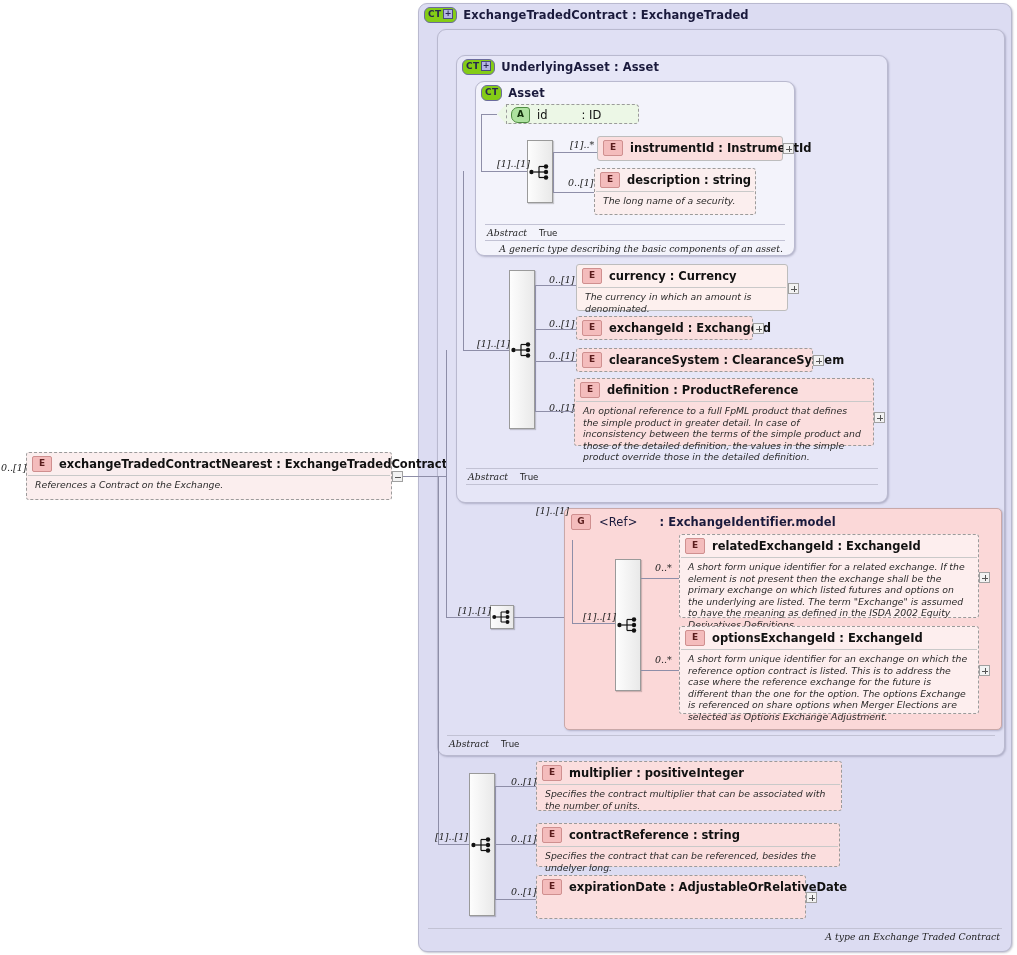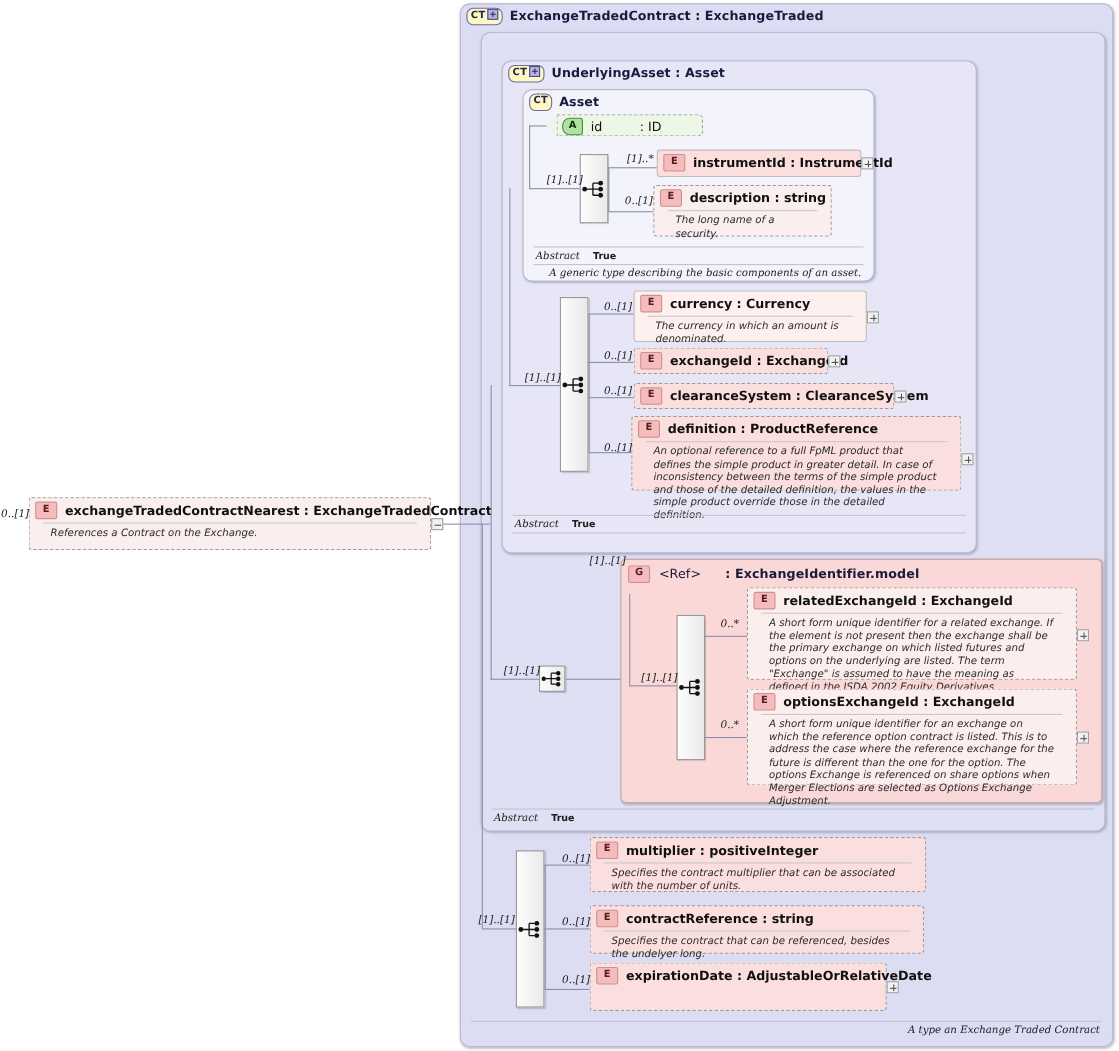--- a/index.html
+++ b/index.html
@@ -11,39 +11,39 @@
           box-sizing:border-box;}
   .ct-1{background:#dcdcf2;}
   .ct-2{background:#e0e0f4;}
   .ct-3{background:#e6e6f7;}
   .ct-4{background:#f3f3fb;}
   .ct-shadow{box-shadow:1px 1px 2px rgba(90,90,120,.35);}
 
   .ct-title{position:absolute;font-size:11.5px;color:#1a1a3c;white-space:nowrap;
             font-weight:600;letter-spacing:.1px;}
   .ct-badge{display:inline-block;vertical-align:middle;border:1px solid #6b6b9e;
-            border-radius:6px;background:#fef9c3;color:#26264f;font-size:9px;
+            border-radius:6px;background:#84cc16;color:#26264f;font-size:9px;
             font-weight:700;padding:0 3px;height:14px;line-height:13px;
             margin-right:6px;letter-spacing:.3px;}
   .ct-badge i{font-style:normal;display:inline-block;border:1px solid #4b4b80;
               width:8px;height:8px;line-height:7px;text-align:center;font-size:8px;
               background:#b4b4e2;margin-left:2px;position:relative;top:-1px;}
 
   
   .node{position:absolute;box-sizing:border-box;border:1px dashed #9b9b9b;
         background:#fbeeee;border-radius:3px;}
   .node.solid{border-style:solid;border-color:#bdbdbd;}
   .node .nrow{display:flex;align-items:center;padding:3px 6px 3px 5px;}
   .badge{flex:none;width:18px;height:14px;line-height:13px;text-align:center;
          font-size:9px;font-weight:700;border:1px solid #cf8f8f;background:#f4bcbc;
          color:#5a1c1c;border-radius:2px;margin-right:7px;}
   .badge.g{background:#f4bcbc;}
   .nlabel{font-size:11.5px;color:#111;font-weight:600;white-space:nowrap;}
   .ndoc{font-size:9.3px;font-style:italic;color:#2b2b2b;line-height:11.6px;
-        padding:3px 7px 4px 7px;border-top:1px solid #c9c9c9;margin:0 12px;}
+        padding:3px 7px 4px 7px;border-top:1px solid #c9c9c9;margin:0 1px;}
   .node.attr{background:#ecf7e6;border:1px dashed #9b9b9b;border-radius:0 4px 4px 0;}
   .attr-wrap{position:absolute;}
   .attr-point{position:absolute;left:-9px;top:0;width:0;height:0;
               border-top:10px solid transparent;border-bottom:10px solid transparent;
               border-right:9px solid #ecf7e6;}
   .badge.a{background:#aee2a0;border:1px solid #4e8c42;color:#14320d;
            border-radius:7px 3px 3px 7px;width:17px;}
 
   
   .seq{position:absolute;background:linear-gradient(to right,#fdfdfd,#e9e9e9);
@@ -66,21 +66,21 @@
   .exp:before{content:"";position:absolute;left:2px;top:4.5px;width:6px;height:1px;
               background:#555;}
   .exp.plus:after{content:"";position:absolute;left:4.5px;top:2px;width:1px;height:6px;
               background:#555;}
 
   
   .ct-foot{position:absolute;left:0;right:0;}
   .foot-line{border-top:1px solid #c2c2d4;margin:0 10px;}
   .foot-row{font-size:9.3px;color:#1c1c1c;padding:2px 12px 2px 12px;white-space:nowrap;}
   .foot-row .k{font-style:italic;font-family:"DejaVu Serif","Liberation Serif",serif;}
-  .foot-row .v{font-weight:700;margin-left:12px;font-size:8.6px;}
+  .foot-row .v{font-weight:400;margin-left:12px;font-size:8.6px;}
   .foot-doc{font-size:9.3px;font-style:italic;color:#1c1c1c;padding:2px 12px;
             font-family:"DejaVu Serif","Liberation Serif",serif;white-space:nowrap;text-align:right;}
 </style>
 </head>
 <body>
 
 <div id="stage">
 
   <div class="ct-box ct-1 ct-shadow" style="left:418px;top:3px;width:594px;height:949px;"></div>
   <div class="ct-box ct-2 ct-shadow" style="left:437px;top:29px;width:568px;height:727px;"></div>

